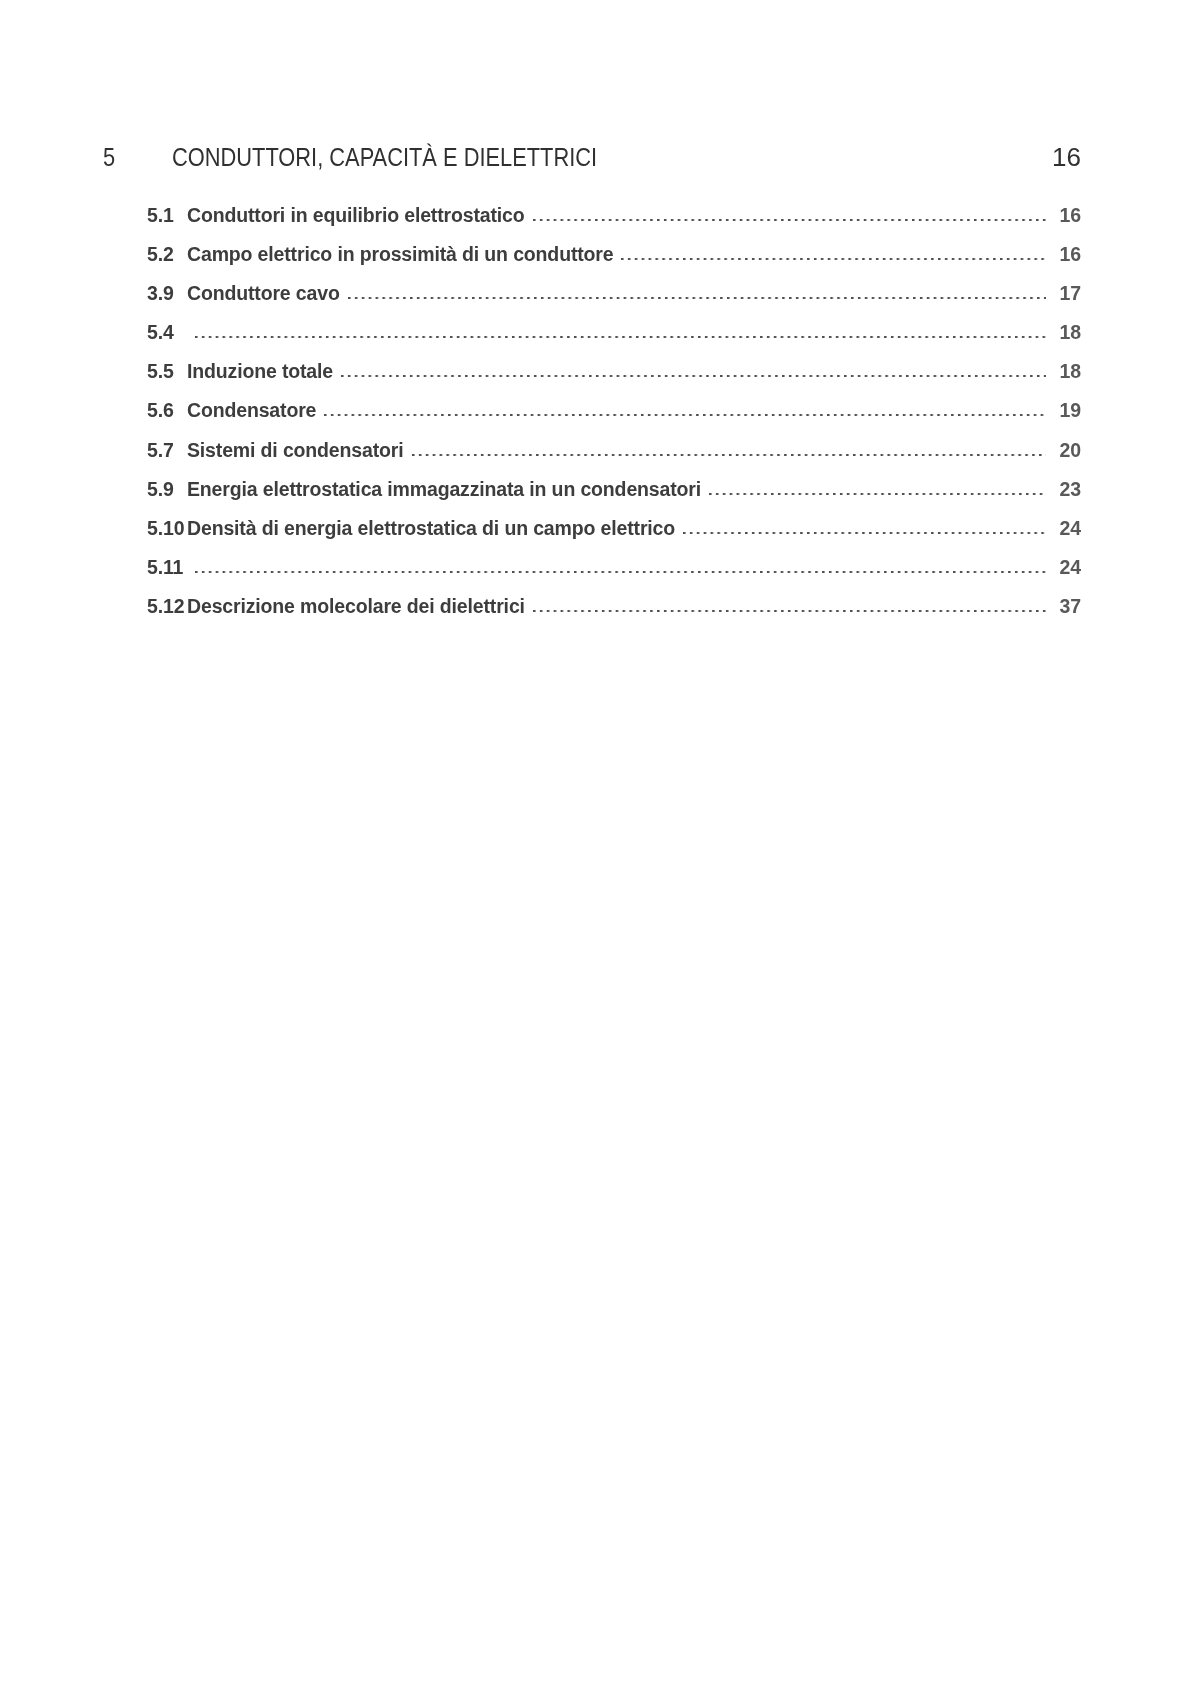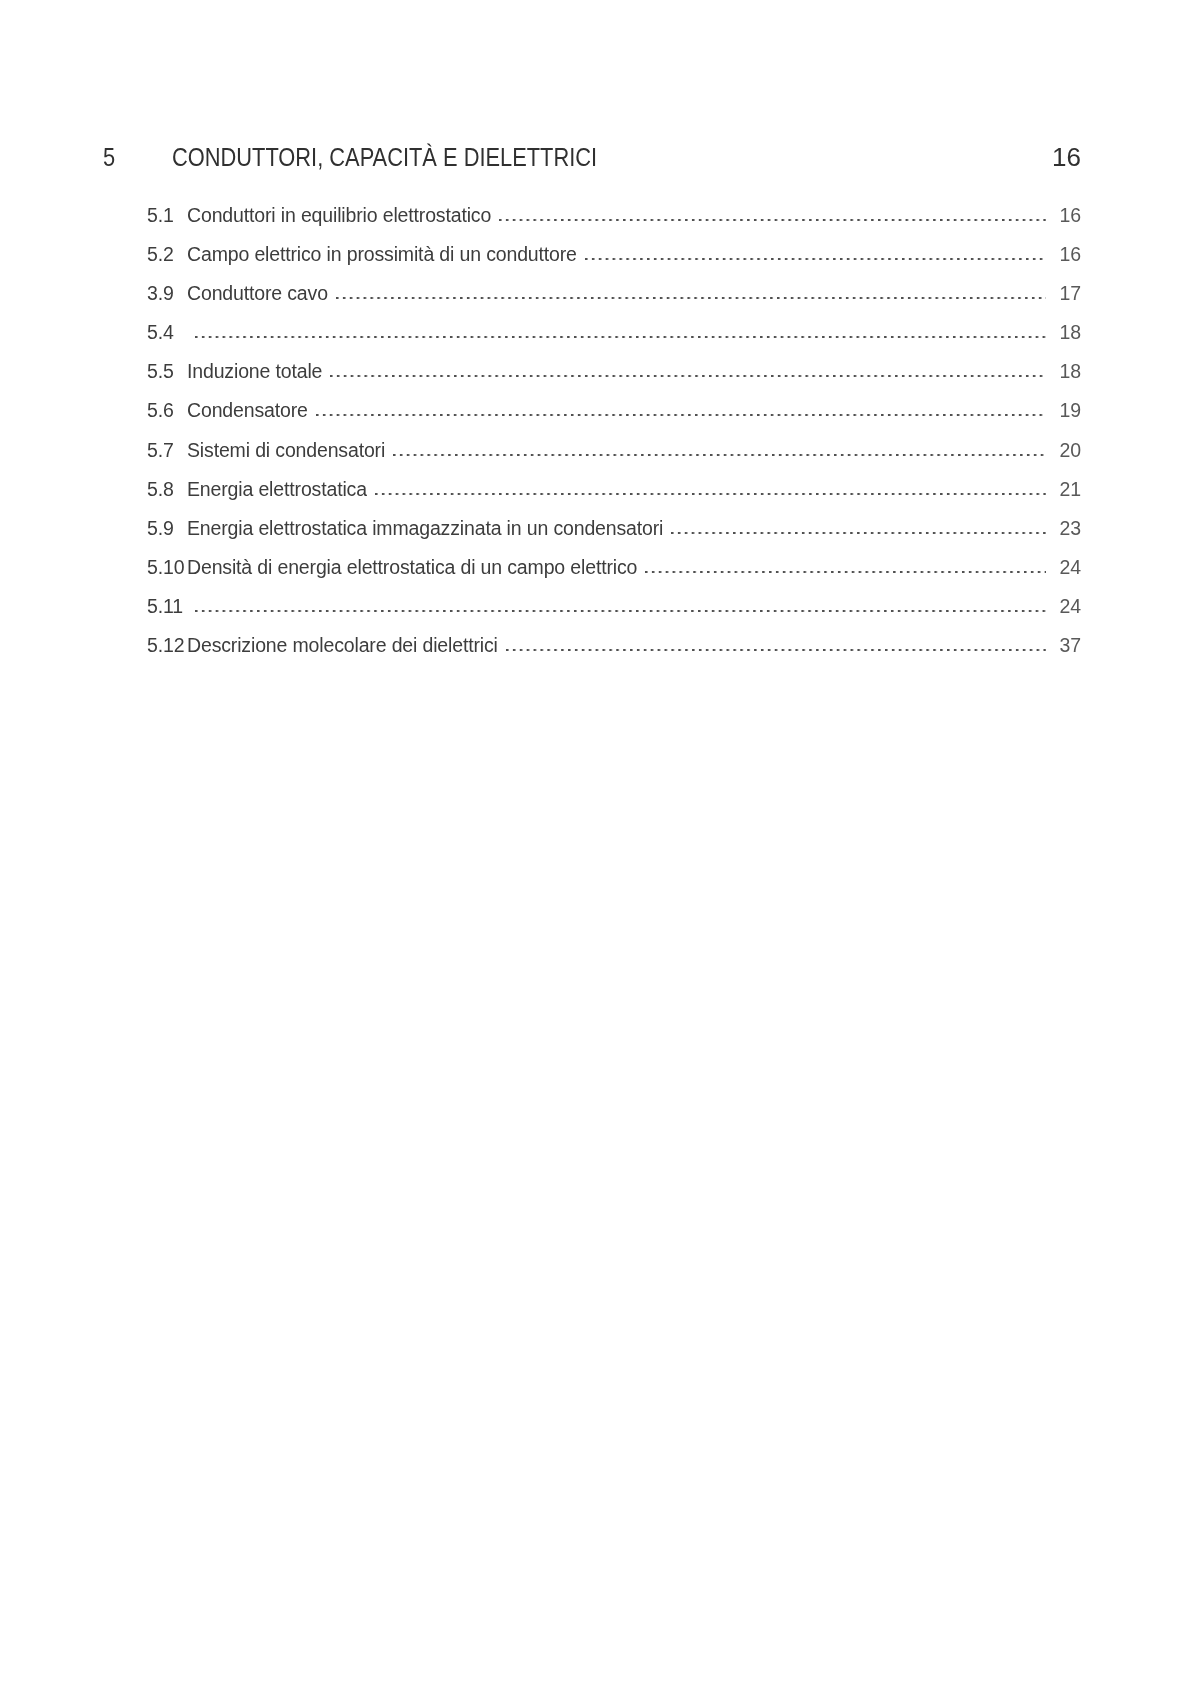--- a/index.html
+++ b/index.html
@@ -54,20 +54,21 @@
     font-size: 19.5px;
     letter-spacing: -0.15px;
     color: var(--text-color);
   }
   .toc-row {
     display: flex;
     align-items: baseline;
     line-height: 39.1px;
     height: 39.1px;
     white-space: nowrap;
+    font-weight: bold;
   }
   .e-num { flex: 0 0 auto; min-width: 40px; }
   .e-title { flex: 0 1 auto; overflow: hidden; }
   .e-leader {
     flex: 1 1 auto;
     align-self: baseline;
     height: 4px;
     margin: 0 5px 0 8px;
     background-image: radial-gradient(circle at 1.3px 2px, var(--leader-color) 1.1px, transparent 1.5px);
     background-size: 6.9px 4px;
@@ -134,26 +135,20 @@
     <span class="e-page">19</span>
   </div>
 
   <div class="toc-row">
     <span class="e-num">5.7</span>
     <span class="e-title">Sistemi di condensatori</span>
     <span class="e-leader"></span>
     <span class="e-page">20</span>
   </div>
 
-  <div class="toc-row">
-    <span class="e-num">5.8</span>
-    <span class="e-title">Energia elettrostatica</span>
-    <span class="e-leader"></span>
-    <span class="e-page">21</span>
-  </div>
 
   <div class="toc-row">
     <span class="e-num">5.9</span>
     <span class="e-title">Energia elettrostatica immagazzinata in un condensatori</span>
     <span class="e-leader"></span>
     <span class="e-page">23</span>
   </div>
 
   <div class="toc-row">
     <span class="e-num">5.10</span>

